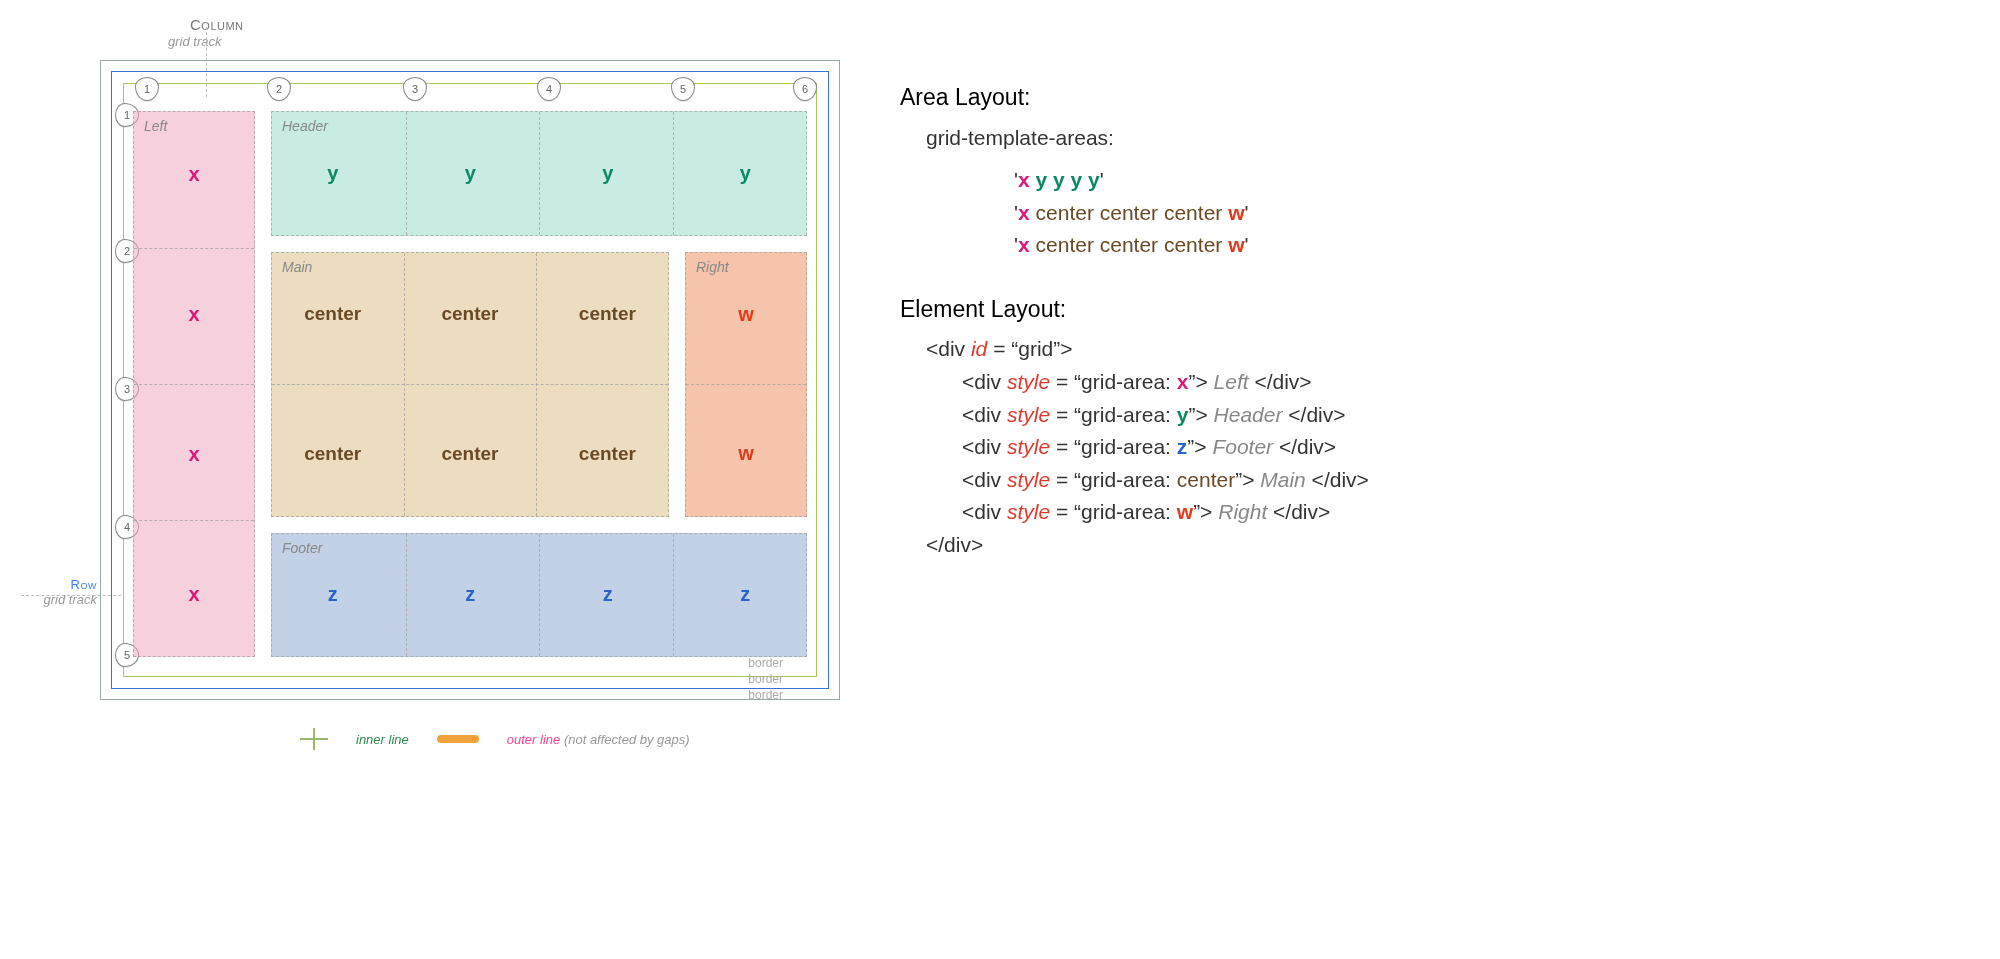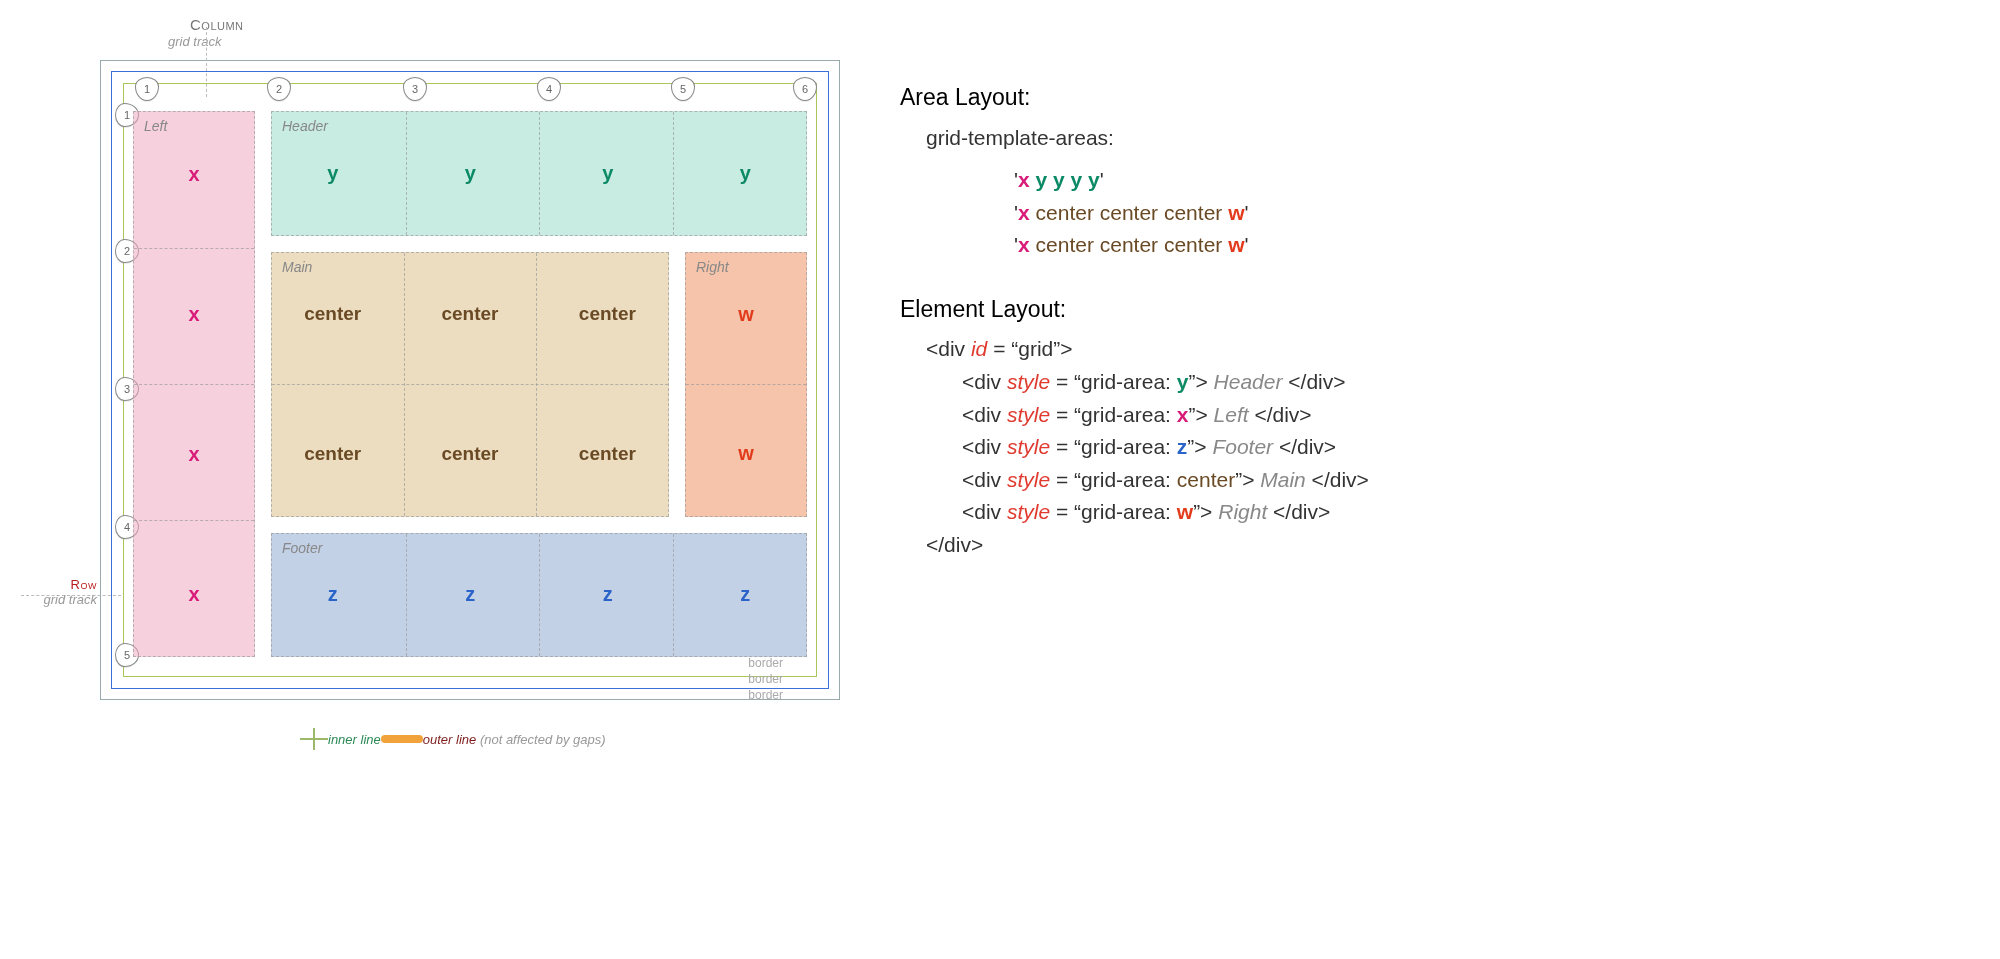--- a/index.html
+++ b/index.html
@@ -21,21 +21,21 @@
     font-variant: small-caps; font-size: 15px; letter-spacing: 0.5px; color: #777;
   }
   .top-labels .gridtrack-label {
     position: absolute; left: 148px; top: 14px;
     font-style: italic; font-size: 13px; color: #999;
   }
   .row-labels {
     position: absolute; left: -56px; top: 570px; width: 60px; text-align: right;
     font-size: 13px; color: #999;
   }
-  .row-labels .row-word { font-variant: small-caps; color:#b91c1c; font-style: normal; letter-spacing: 0.5px; display:block; }
+  .row-labels .row-word { font-variant: small-caps; color:#3b82f6; font-style: normal; letter-spacing: 0.5px; display:block; }
   .row-labels .row-gt { font-style: italic; display:block; }
 
   .frame {
     position: relative;
     width: 740px; height: 640px;
     margin-left: 80px;
     border: 1px solid #9aa;
     padding: 10px;             
     box-sizing: border-box;
   }
@@ -111,34 +111,34 @@
   .cell { display:flex; align-items:center; justify-content:center; font-weight:700; font-size:20px; }
   .left  .cell { color:#d81b78; }
   .header .cell { color:#0c8a66; }
   .main .cell { color:#6a4a25; font-weight:600; font-size:19px; }
   .right .cell { color:#e23b1c; }
   .footer .cell { color:#2a64c9; }
 
   
   .legend {
     margin: 28px 0 0 280px;
-    display:flex; align-items:center;
+    display:flex; gap:28px; align-items:center;
     font-size:13px; font-style:italic; color:#888;
   }
   .legend .swatch-inner {
     display:inline-block; width:28px; height:22px; position:relative;
   }
   .legend .swatch-inner::before, .legend .swatch-inner::after {
     content:""; position:absolute; background: #9cb86a;
   }
   .legend .swatch-inner::before { left:50%; width:2px; top:0; bottom:0; transform:translateX(-50%);}
   .legend .swatch-inner::after  { top:50%; height:2px; left:0; right:0; transform:translateY(-50%);}
   .legend .il-label { color:#2c8a55; font-style:italic;}
   .legend .swatch-outer { display:inline-block; width:42px; height:8px; background:#f2a23a; border-radius:4px;}
-  .legend .ol-label { color:#7f1d1d; }
+  .legend .ol-label { color:#ec4899; }
   .legend .ol-note { color:#999; font-style:italic; }
 
   
   .panel { font-size: 21px; line-height: 1.55; max-width: 700px; padding-top: 60px; }
   .heading { color:#000000; font-weight:500; font-size:23px; margin-bottom:6px; }
   .panel .kprop { margin-left: 26px; }
   .gtlines { margin: 10px 0 30px 114px; font-size:21px; font-weight:500; }
   .gtlines span { }
   .x-col { color:#d81b78; font-weight:600; }
   .y-col { color:#0c8a66; font-weight:600; }
@@ -278,20 +278,20 @@
   <div class="kprop">grid-template-areas:</div>
   <div class="gtlines" id="gta-lines">
       <div><span>'</span><span class="x-col">x</span><span class="y-col"> y y y y</span><span>'</span></div>
       <div><span>'</span><span class="x-col">x</span><span class="c-col"> center center center </span><span class="w-col">w</span><span>'</span></div>
       <div><span>'</span><span class="x-col">x</span><span class="c-col"> center center center </span><span class="w-col">w</span><span>'</span></div>
     </div>
 
   <div class="heading">Element Layout:</div>
   <div class="code" id="code-block">
       <div class="line"><span>&lt;div </span><span class="attr">id</span><span> = “grid”&gt;</span></div>
+      <div class="line indent1"><span>&lt;div </span><span class="attr">style</span><span> = “grid-area: </span><span class="x-col">x</span><span>”&gt; </span><span class="comment-italic">Left</span><span> &lt;/div&gt;</span></div>
       <div class="line indent1"><span>&lt;div </span><span class="attr">style</span><span> = “grid-area: </span><span class="y-col">y</span><span>”&gt; </span><span class="comment-italic">Header</span><span> &lt;/div&gt;</span></div>
-      <div class="line indent1"><span>&lt;div </span><span class="attr">style</span><span> = “grid-area: </span><span class="x-col">x</span><span>”&gt; </span><span class="comment-italic">Left</span><span> &lt;/div&gt;</span></div>
       <div class="line indent1"><span>&lt;div </span><span class="attr">style</span><span> = “grid-area: </span><span class="z-col">z</span><span>”&gt; </span><span class="comment-italic">Footer</span><span> &lt;/div&gt;</span></div>
       <div class="line indent1"><span>&lt;div </span><span class="attr">style</span><span> = “grid-area: </span><span class="c-col">center</span><span>”&gt; </span><span class="comment-italic">Main</span><span> &lt;/div&gt;</span></div>
       <div class="line indent1"><span>&lt;div </span><span class="attr">style</span><span> = “grid-area: </span><span class="w-col">w</span><span>”&gt; </span><span class="comment-italic">Right</span><span> &lt;/div&gt;</span></div>
       <div class="line"><span>&lt;/div&gt;</span></div>
     </div>
 </div>
 
 </body></html>

